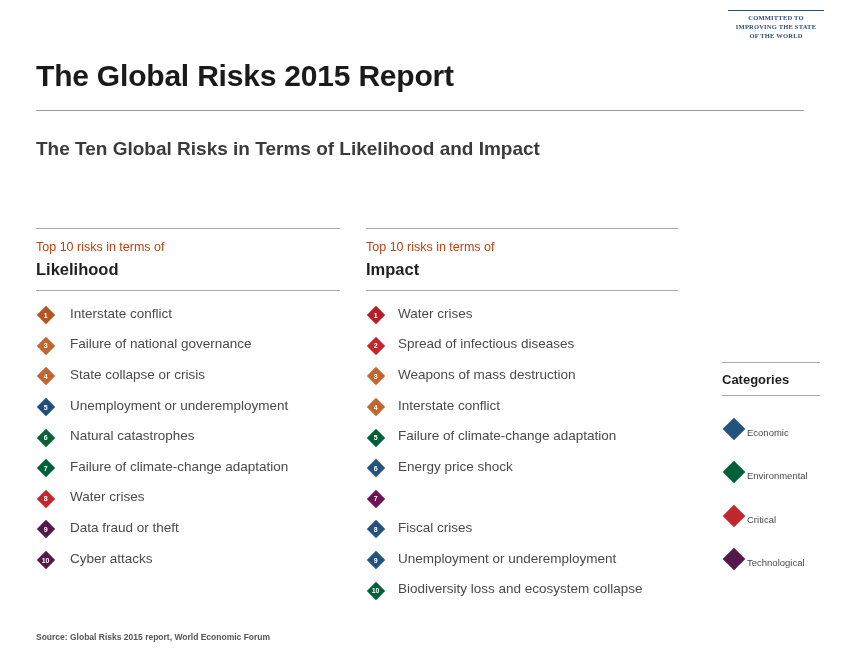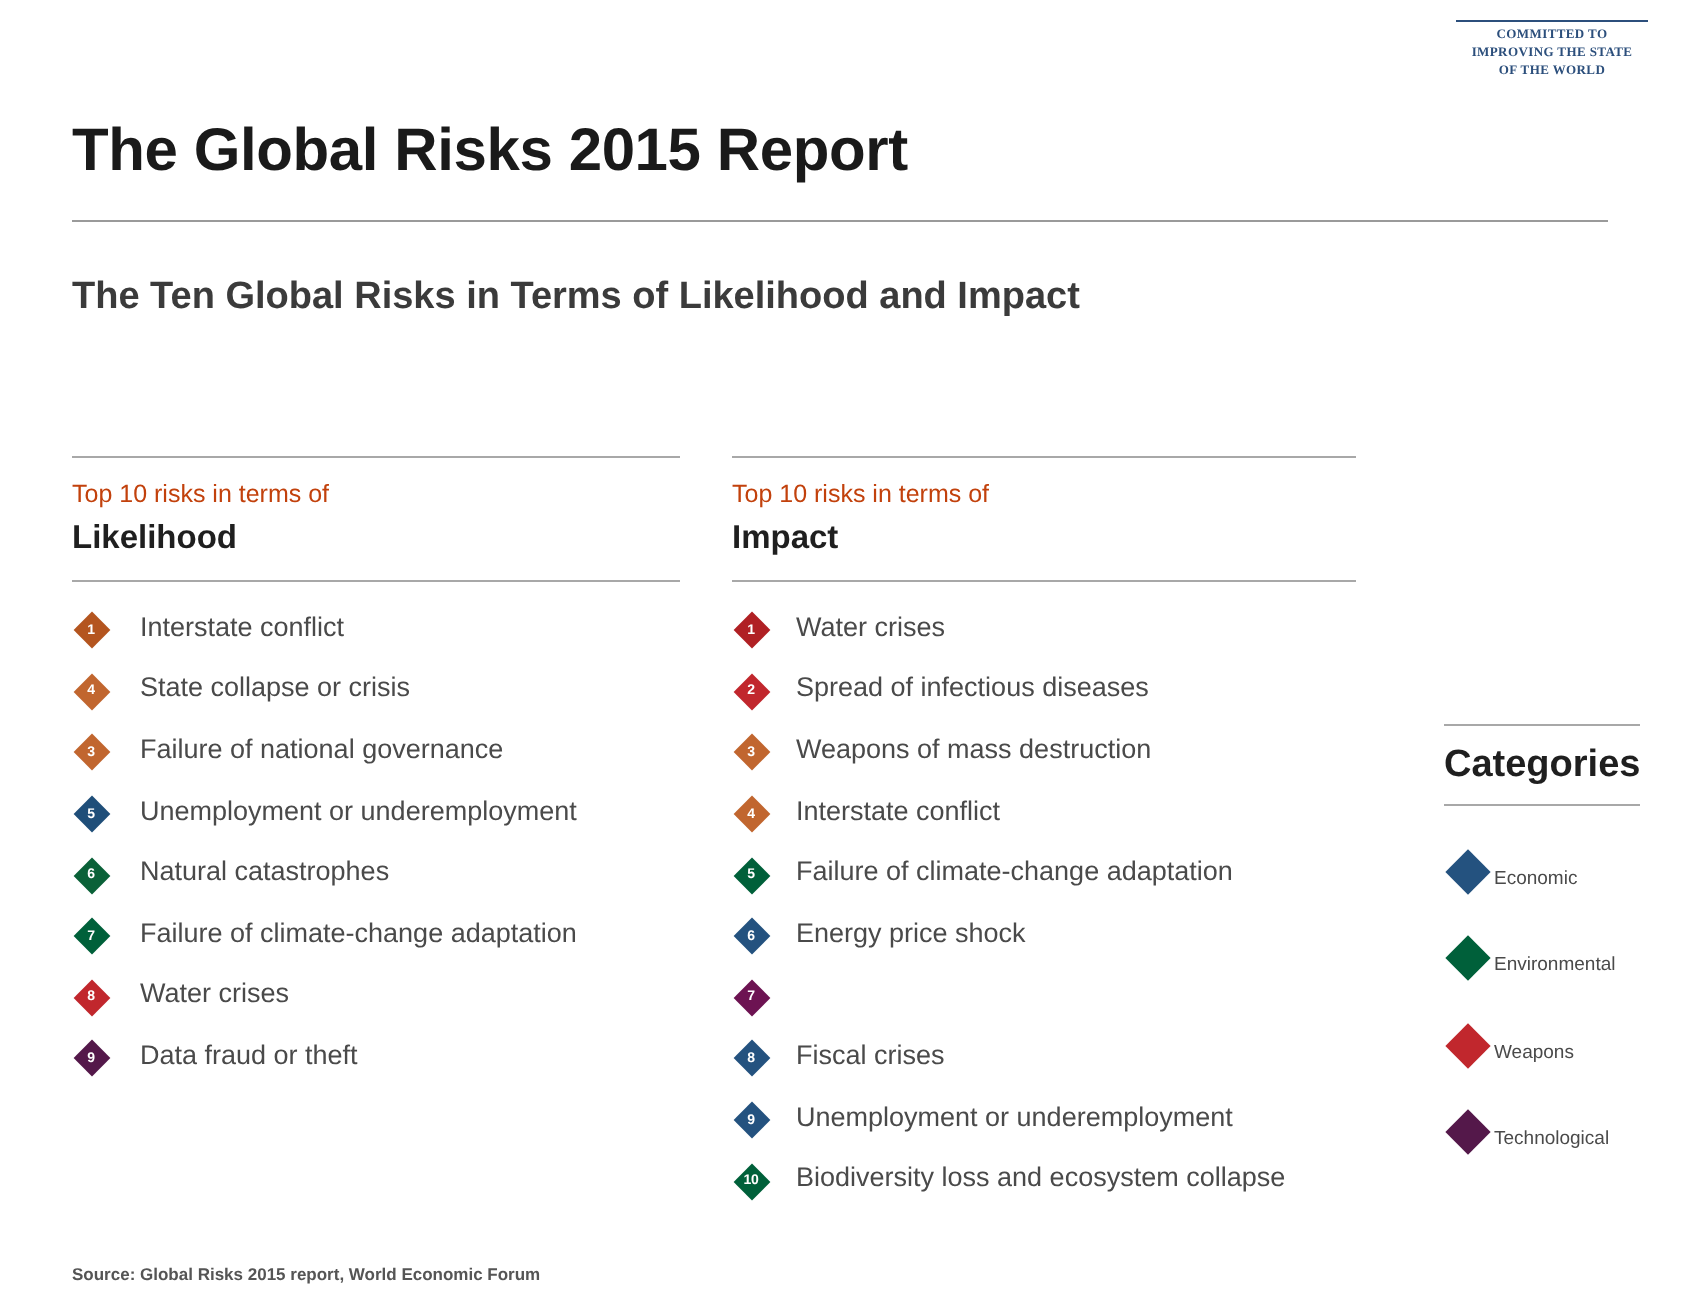--- a/index.html
+++ b/index.html
@@ -162,21 +162,21 @@
     top: 362px;
     width: 98px;
   }
   .cat-rule {
     height: 1px;
     background: #a8a8a8;
     width: 100%;
   }
   .cat-title {
     margin-top: 9px;
-    font-size: 19px;
+    font-size: 13px;
     font-weight: bold;
     color: #1f1f1f;
   }
   .cat-rule-bot {
     margin-top: 8px;
     height: 1px;
     background: #a8a8a8;
     width: 100%;
   }
   .cat-list { margin-top: 11px; }
@@ -227,30 +227,30 @@
       <div class="risk-item">
         <span class="diamond rank">
           <span class="dshape" style="background: rgb(180, 85, 31);"></span>
           <span class="dnum">1</span>
         </span>
         <span class="risk-label">Interstate conflict</span>
       </div>
       <div class="risk-item">
         <span class="diamond rank">
           <span class="dshape" style="background: rgb(193, 102, 47);"></span>
+          <span class="dnum">3</span>
+        </span>
+        <span class="risk-label">Failure of national governance</span>
+      </div>
+      <div class="risk-item">
+        <span class="diamond rank">
+          <span class="dshape" style="background: rgb(193, 102, 47);"></span>
           <span class="dnum">4</span>
         </span>
         <span class="risk-label">State collapse or crisis</span>
-      </div>
-      <div class="risk-item">
-        <span class="diamond rank">
-          <span class="dshape" style="background: rgb(193, 102, 47);"></span>
-          <span class="dnum">3</span>
-        </span>
-        <span class="risk-label">Failure of national governance</span>
       </div>
       <div class="risk-item">
         <span class="diamond rank">
           <span class="dshape" style="background: rgb(31, 78, 121);"></span>
           <span class="dnum">5</span>
         </span>
         <span class="risk-label">Unemployment or underemployment</span>
       </div>
       <div class="risk-item">
         <span class="diamond rank">
@@ -272,20 +272,27 @@
           <span class="dnum">8</span>
         </span>
         <span class="risk-label">Water crises</span>
       </div>
       <div class="risk-item">
         <span class="diamond rank">
           <span class="dshape" style="background: rgb(84, 24, 74);"></span>
           <span class="dnum">9</span>
         </span>
         <span class="risk-label">Data fraud or theft</span>
+      </div>
+      <div class="risk-item">
+        <span class="diamond rank">
+          <span class="dshape" style="background: rgb(84, 24, 74);"></span>
+          <span class="dnum">10</span>
+        </span>
+        <span class="risk-label">Cyber attacks</span>
       </div>
     </div>
 </div>
 
 <div class="column impact">
   <div class="col-rule-top"></div>
   <div class="col-kicker">Top 10 risks in terms of</div>
   <div class="col-heading">Impact</div>
   <div class="col-rule-bot"></div>
   <div class="risk-list">
@@ -375,21 +382,21 @@
       <div class="cat-item">
         <span class="diamond legend">
           <span class="dshape" style="background: rgb(0, 96, 58);"></span>
         </span>
         <span class="cat-label">Environmental</span>
       </div>
       <div class="cat-item">
         <span class="diamond legend">
           <span class="dshape" style="background: rgb(193, 39, 45);"></span>
         </span>
-        <span class="cat-label">Weapons</span>
+        <span class="cat-label">Critical</span>
       </div>
       <div class="cat-item">
         <span class="diamond legend">
           <span class="dshape" style="background: rgb(84, 24, 74);"></span>
         </span>
         <span class="cat-label">Technological</span>
       </div>
     </div>
 </div>
 

